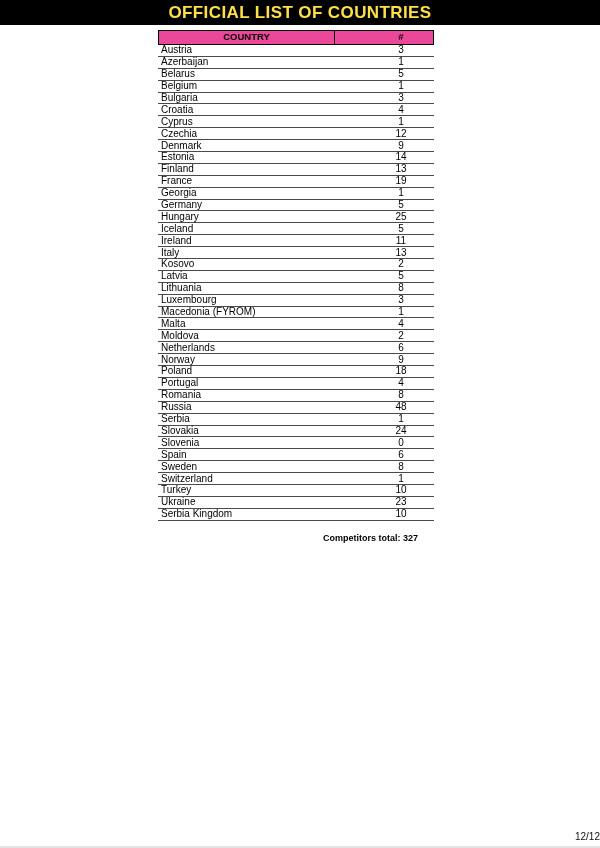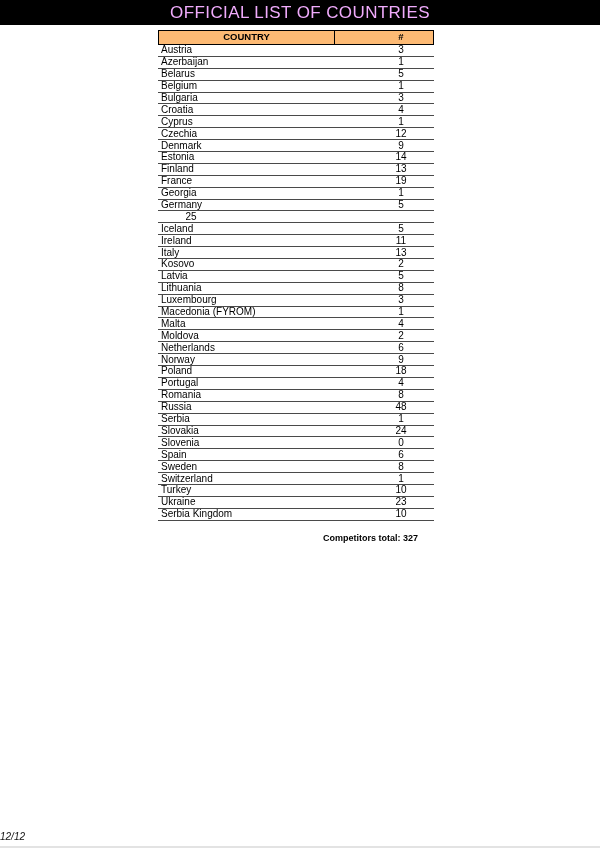--- a/index.html
+++ b/index.html
@@ -17,36 +17,36 @@
     position: absolute;
     left: 0; top: 0;
     width: 600px;
     height: 25px;
     background: #000000;
     display: flex;
     align-items: center;
     justify-content: center;
   }
   .titlebar .title-text {
-    color: #f0abfc;
+    color: #fde047;
     font-size: 17px;
-    font-weight: normal;
+    font-weight: bold;
     letter-spacing: 0.4px;
     white-space: nowrap;
   }
   .country-table {
     position: absolute;
     left: 158px;
     top: 30px;
     width: 276px;
   }
   .thead {
     display: flex;
     height: 15px;
-    background: #fdba74;
+    background: #ec4899;
     border: 1.5px solid #000000;
     gap: 34px;
   }
   .th {
     font-size: 9.5px;
     font-weight: bold;
     text-align: center;
     line-height: 12px;
     overflow: hidden;
   }
@@ -82,24 +82,23 @@
     text-align: right;
     padding-right: 16px;
     font-size: 9px;
     font-weight: bold;
   }
   .page-number {
     position: absolute;
     left: 0;
     bottom: 6px;
     width: 600px;
-    text-align: left;
+    text-align: right;
     font-size: 10px;
     color: #111111;
-    font-style: italic;
   }
   .bottom-edge {
     position: absolute;
     left: 0;
     bottom: 0;
     width: 600px;
     height: 2px;
     background: #e3e3e3;
   }
 </style>
@@ -168,20 +167,21 @@
         </div>
         <div class="row">
           <span class="cell-country">Georgia</span>
           <span class="cell-count">1</span>
         </div>
         <div class="row">
           <span class="cell-country">Germany</span>
           <span class="cell-count">5</span>
         </div>
         <div class="row">
+          <span class="cell-country">Hungary</span>
           <span class="cell-count">25</span>
         </div>
         <div class="row">
           <span class="cell-country">Iceland</span>
           <span class="cell-count">5</span>
         </div>
         <div class="row">
           <span class="cell-country">Ireland</span>
           <span class="cell-count">11</span>
         </div>

